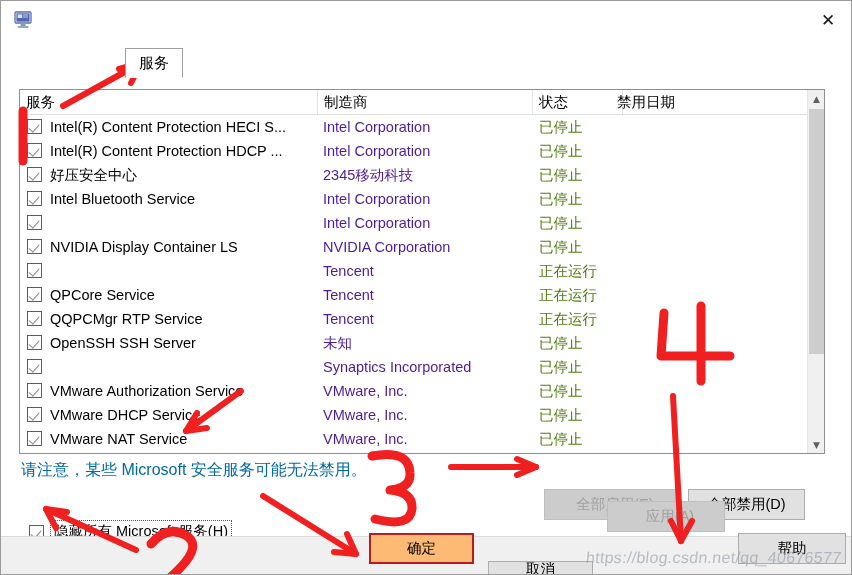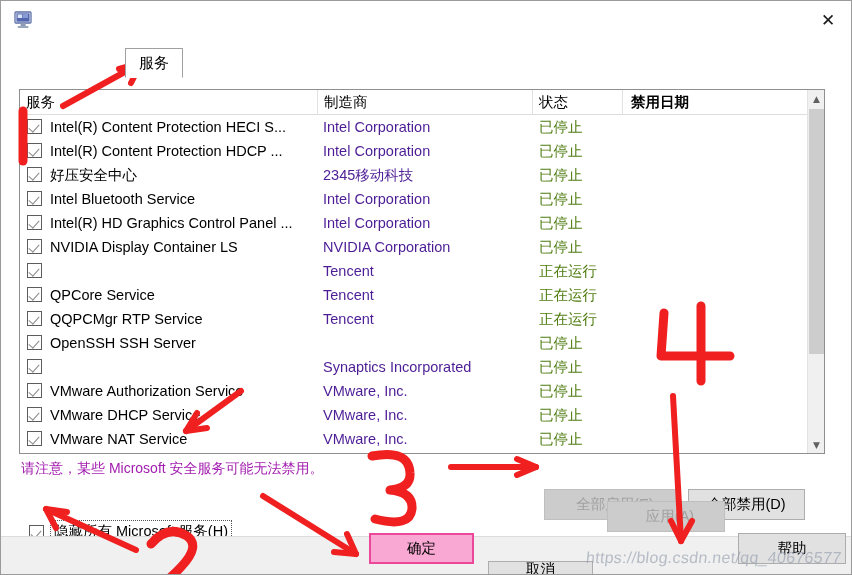--- a/index.html
+++ b/index.html
@@ -114,21 +114,21 @@
     font-size: 14.5px;
     color: #000;
     padding-left: 6px;
     border-right: 1px solid #e2e2e2;
     cursor: default;
     white-space: nowrap;
   }
   #colh-service  { left: 0px;   width: 298px; }
   #colh-maker    { left: 298px; width: 215px; }
   #colh-status   { left: 513px; width: 90px; }
-  #colh-date     { left: 605px; width: 185px; border-right: none; font-weight: bold; }
+  #colh-date     { left: 591px; width: 185px; border-right: none; }
 
   #list-body {
     position: absolute;
     left: 0; top: 25px;
     width: 788px; height: 340px;
     overflow: hidden;
   }
   .row {
     position: relative;
     height: 24px;
@@ -180,22 +180,22 @@
     position: absolute;
     left: 1px; top: 19px;
     width: 15px; height: 245px;
     background: #cdcdcd;
   }
 
   
   #note {
     position: absolute;
     left: 20px; top: 421px;
-    font-size: 14px;
-    color: #a21caf;
+    font-size: 16px;
+    color: #0369a1;
     white-space: nowrap;
   }
   #hide-ms-wrap {
     position: absolute;
     left: 28px; top: 481px;
     display: flex; align-items: center;
     cursor: default;
   }
   #hide-ms-box {
     position: relative;
@@ -227,21 +227,21 @@
     position: absolute;
     display: flex; align-items: center; justify-content: center;
     font-size: 14.5px;
     background: #e1e1e1;
     border: 1px solid #adadad;
     color: #000;
     cursor: default;
     white-space: nowrap;
   }
   .btn.disabled { color: #a0a0a0; background: #cccccc; border-color: #bfbfbf; padding-left: 8px; }
-  .btn.default  { border: 2px solid #ec4899; background: #f9a8d4; text-align: right; }
+  .btn.default  { border: 2px solid #b91c1c; background: #fdba74; text-align: right; }
 
   #btn-enable-all  { left: 543px; top: 450px; width: 134px; height: 31px; }
   #btn-disable-all { left: 687px; top: 450px; width: 117px; height: 31px; }
 
   
   #bottombar {
     position: absolute;
     left: 0; top: 535px;
     width: 850px; height: 38px;
     background: #f0f0f0;
@@ -339,21 +339,20 @@
         </div>
         <div class="row">
           <span class="cb"></span>
           <span class="c-name">Intel Bluetooth Service</span>
           <span class="c-maker">Intel Corporation</span>
           <span class="c-status">已停止</span>
           <span class="c-date"></span>
         </div>
         <div class="row">
           <span class="cb"></span>
-          <span class="c-name">Intel(R) HD Graphics Control Panel ...</span>
           <span class="c-maker">Intel Corporation</span>
           <span class="c-status">已停止</span>
           <span class="c-date"></span>
         </div>
         <div class="row">
           <span class="cb"></span>
           <span class="c-name">NVIDIA Display Container LS</span>
           <span class="c-maker">NVIDIA Corporation</span>
           <span class="c-status">已停止</span>
           <span class="c-date"></span>
@@ -374,20 +373,21 @@
         <div class="row">
           <span class="cb"></span>
           <span class="c-name">QQPCMgr RTP Service</span>
           <span class="c-maker">Tencent</span>
           <span class="c-status">正在运行</span>
           <span class="c-date"></span>
         </div>
         <div class="row">
           <span class="cb"></span>
           <span class="c-name">OpenSSH SSH Server</span>
+          <span class="c-maker">未知</span>
           <span class="c-status">已停止</span>
           <span class="c-date"></span>
         </div>
         <div class="row">
           <span class="cb"></span>
           <span class="c-maker">Synaptics Incorporated</span>
           <span class="c-status">已停止</span>
           <span class="c-date"></span>
         </div>
         <div class="row">

